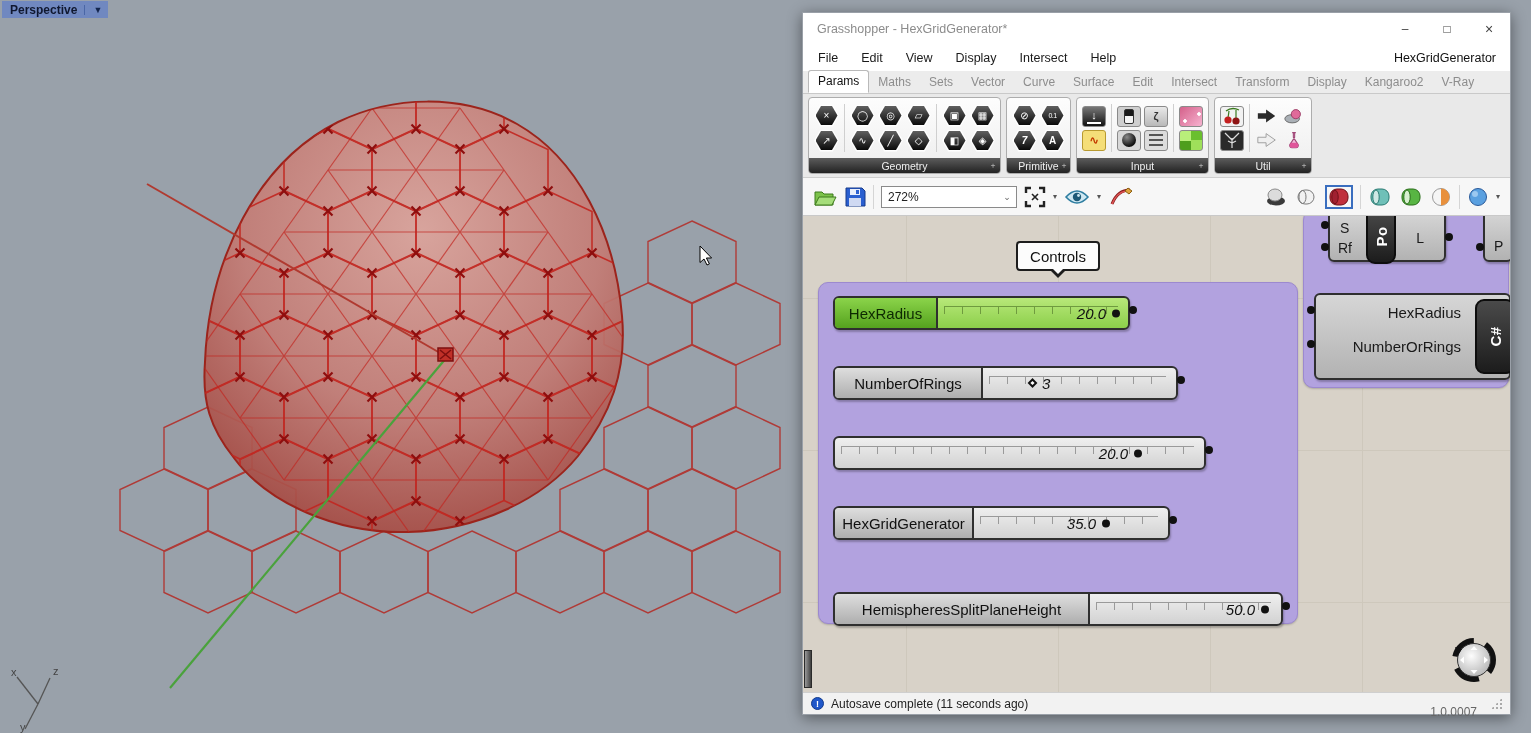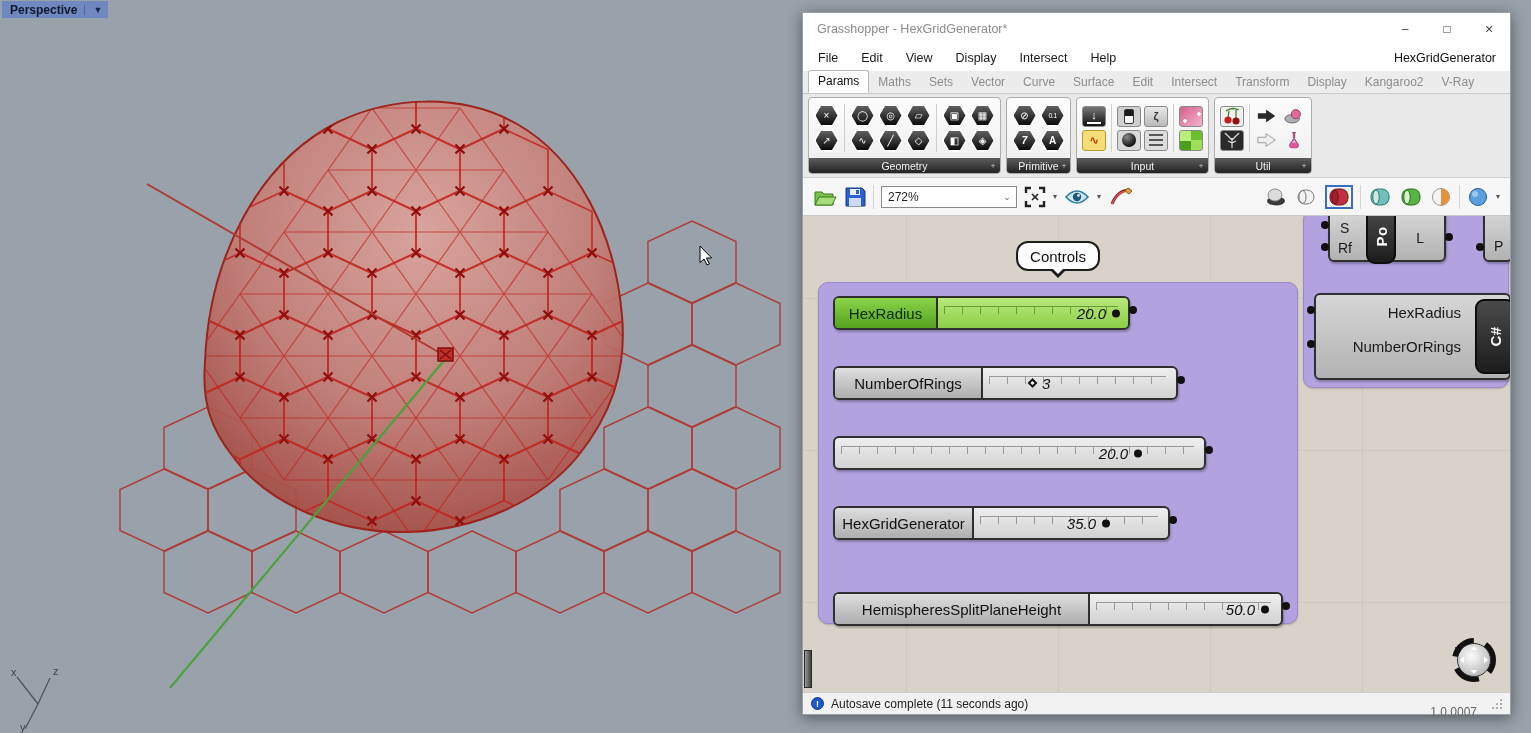--- a/index.html
+++ b/index.html
@@ -109,21 +109,21 @@
   .dknob { width:7px; height:7px; border:2.5px solid #111; background:#fff; transform:rotate(45deg); }
   .outnub, .innub { position:absolute; top:50%; width:7px; height:7px; margin-top:-7.5px;
     background:#fff; border:4px solid #111; border-radius:50%; }
   .outnub { right:-9px; } .innub { left:-9px; }
   .comp.green { background:linear-gradient(#b8e87a,#8ccf4a); }
   .comp.green .plate { background:linear-gradient(#8bd44a,#55a21e); color:#0d2902; }
   .comp.green .ticks { border-top-color:#6f9b3f;
     background:repeating-linear-gradient(90deg,#6f9b3f 0 1px,transparent 1px 18px); }
 
   .gh-tag { position:absolute; left:213px; top:25px; width:84px; height:30px; background:#fcfcfc;
-    border:2px solid #1d1d1d; border-radius:12px; display:flex; align-items:center;
+    border:2px solid #1d1d1d; border-radius:4px; display:flex; align-items:center;
     justify-content:center; font-size:15px; color:#111; z-index:5; }
   .gh-tag:before { content:""; position:absolute; left:50%; bottom:-11px; margin-left:-9px;
     border:9px solid transparent; border-top-color:#1d1d1d; border-bottom-width:2px; }
   .gh-tag:after { content:""; position:absolute; left:50%; bottom:-6px; margin-left:-6px;
     border:6px solid transparent; border-top-color:#fcfcfc; border-bottom-width:1px; }
 
   .bigcomp { position:absolute; border:2px solid #2f2f2f; border-radius:6px;
     background:linear-gradient(#d6d6d6,#b2b2b2); box-shadow:1px 2px 2px rgba(0,0,0,.25);
     font-size:14px; color:#1a1a1a; }
   .capsule { position:absolute; background:linear-gradient(#4a4a4a,#1c1c1c); border:2px solid #0d0d0d;

